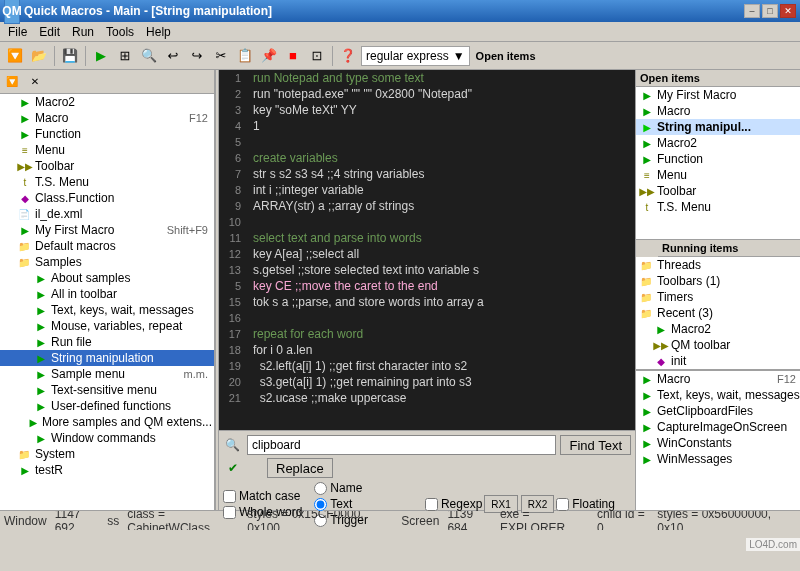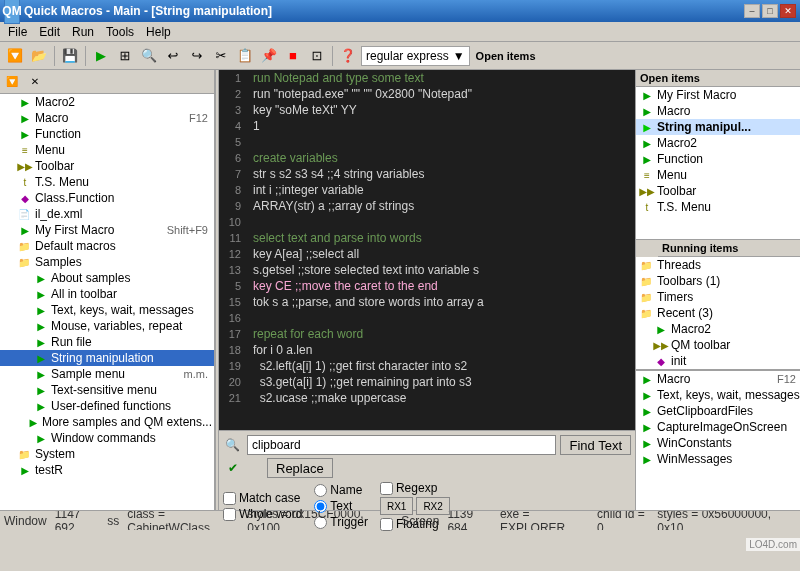--- a/index.html
+++ b/index.html
@@ -405,21 +405,21 @@
           </label>
           <label class="find-option">
             <input type="radio" name="findtype" checked="" style="">
             <span>Text</span>
           </label>
           <label class="find-option">
             <input type="radio" name="findtype" style="">
             <span>Trigger</span>
           </label>
         </div>
-        <div style="display:flex; flex-direction:column; gap:2px;">
+        <div style="display:flex; flex-direction:row; gap:2px;margin-left:45px;">
           <label class="find-option">
             <input type="checkbox" style="">
             <span>Regexp</span>
           </label>
           <div style="display:flex; gap:3px;">
             <button class="rx-btn">RX1</button>
             <button class="rx-btn">RX2</button>
           </div>
           <label class="find-option">
             <input type="checkbox" style="">

